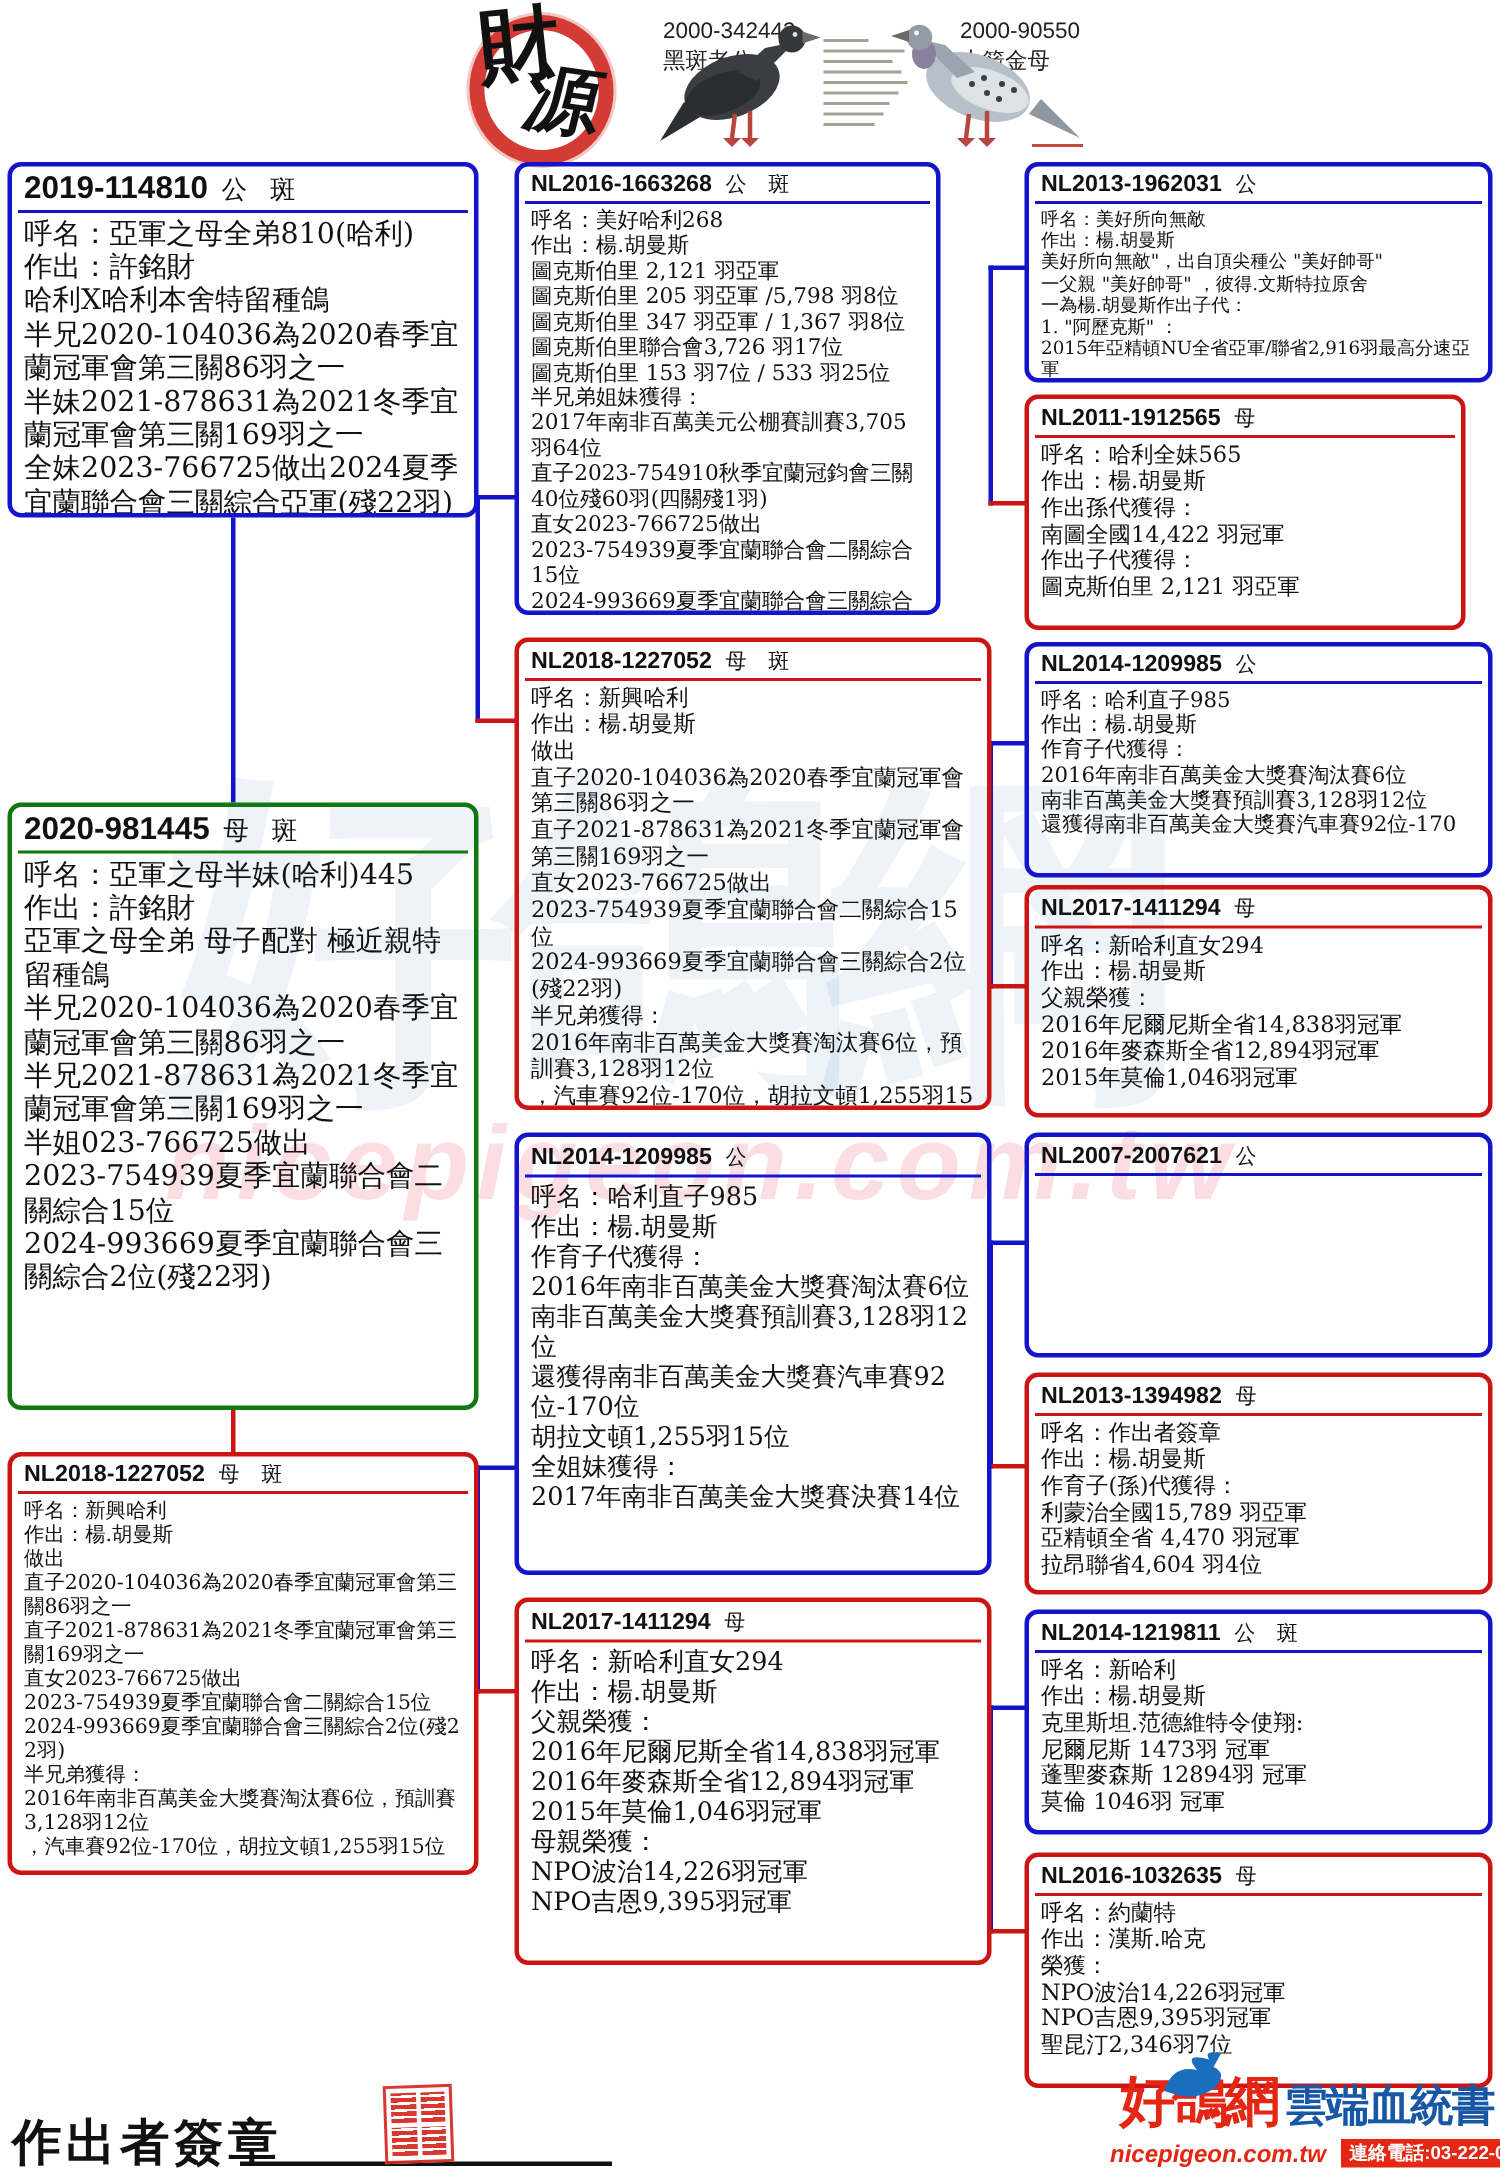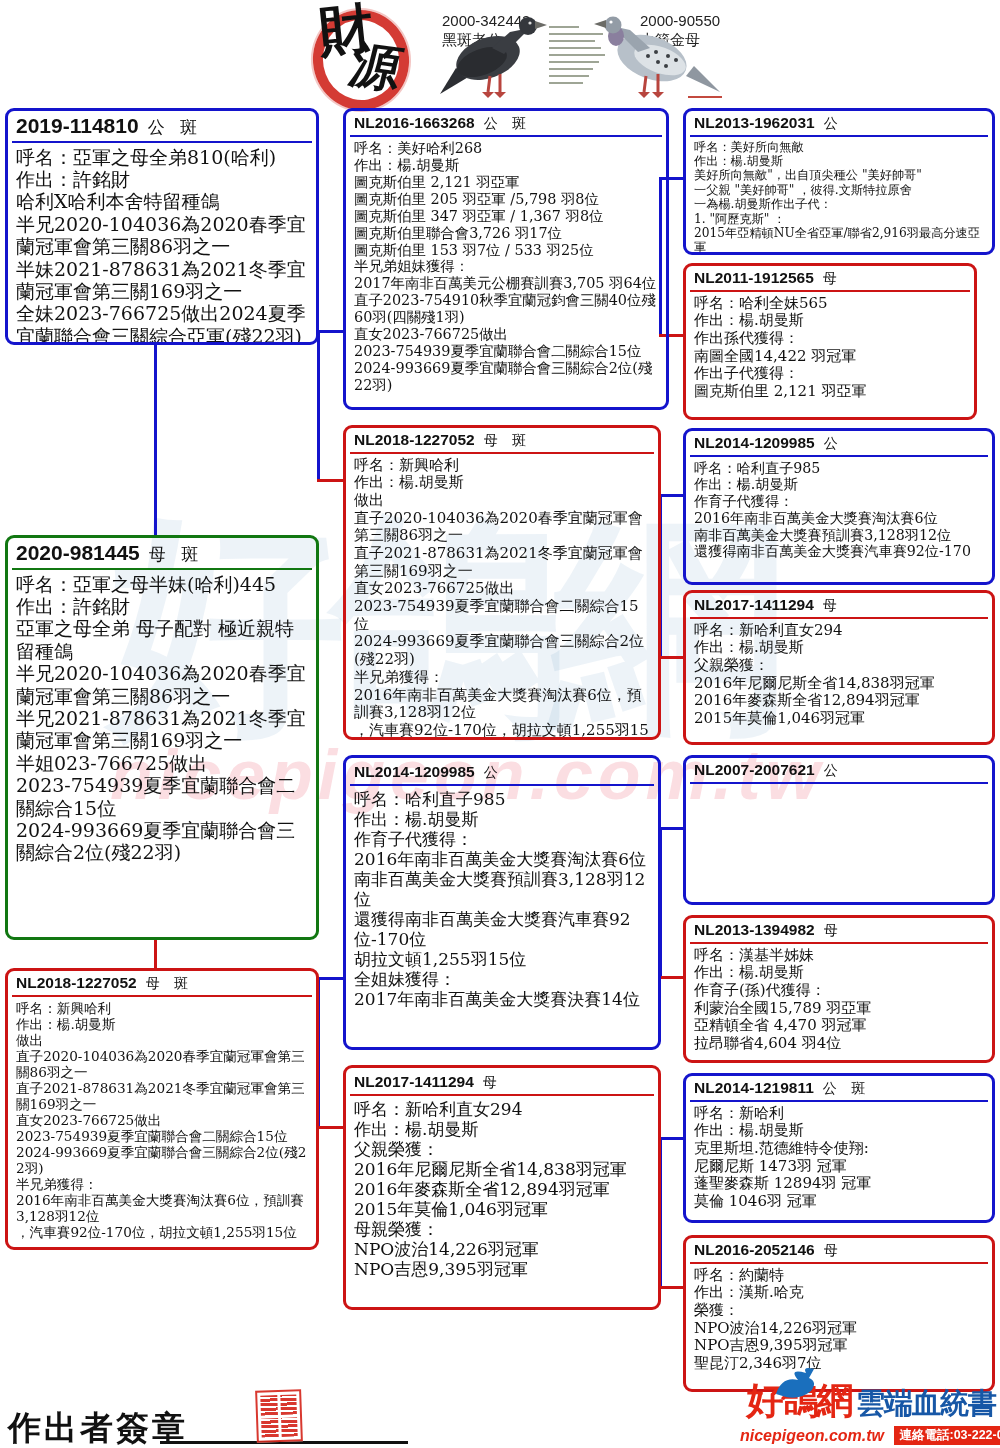--- a/index.html
+++ b/index.html
@@ -196,21 +196,21 @@
         <div class="bline">直子2021-878631為2021冬季宜蘭冠軍會第三關169羽之一</div>
         <div class="bline">直女2023-766725做出</div>
         <div class="bline">2023-754939夏季宜蘭聯合會二關綜合15位</div>
         <div class="bline">2024-993669夏季宜蘭聯合會三關綜合2位(殘22羽)</div>
         <div class="bline">半兄弟獲得：</div>
         <div class="bline">2016年南非百萬美金大獎賽淘汰賽6位，預訓賽3,128羽12位</div>
         <div class="bline">，汽車賽92位-170位，胡拉文頓1,255羽15位</div>
       </div>
   </div>
 
-  <div class="pbox v-b" style="left:343px;top:108px;width:326px;height:302px;font-size:14.4px;">
+  <div class="pbox v-b" style="left:343px;top:108px;width:284px;height:302px;font-size:14.4px;">
     <div class="pbox-head"><span class="ring">NL2016-1663268</span><span class="tag">公 斑</span></div>
     <div class="rule"></div>
     <div class="pbox-body">
         <div class="bline">呼名：美好哈利268</div>
         <div class="bline">作出：楊.胡曼斯</div>
         <div class="bline">圖克斯伯里 2,121 羽亞軍</div>
         <div class="bline">圖克斯伯里 205 羽亞軍 /5,798 羽8位</div>
         <div class="bline">圖克斯伯里 347 羽亞軍 / 1,367 羽8位</div>
         <div class="bline">圖克斯伯里聯合會3,726 羽17位</div>
         <div class="bline">圖克斯伯里 153 羽7位 / 533 羽25位</div>
@@ -329,21 +329,21 @@
 
   <div class="pbox v-b" style="left:683px;top:755px;width:312px;height:150px;font-size:15px;">
     <div class="pbox-head"><span class="ring">NL2007-2007621</span><span class="tag">公</span></div>
     <div class="rule"></div>
   </div>
 
   <div class="pbox v-r" style="left:683px;top:915px;width:312px;height:148px;font-size:15px;">
     <div class="pbox-head"><span class="ring">NL2013-1394982</span><span class="tag">母</span></div>
     <div class="rule"></div>
     <div class="pbox-body">
-        <div class="bline">呼名：漢基半姊妹</div>
+        <div class="bline">呼名：作出者簽章</div>
         <div class="bline">作出：楊.胡曼斯</div>
         <div class="bline">作育子(孫)代獲得：</div>
         <div class="bline">利蒙治全國15,789 羽亞軍</div>
         <div class="bline">亞精頓全省 4,470 羽冠軍</div>
         <div class="bline">拉昂聯省4,604 羽4位</div>
       </div>
   </div>
 
   <div class="pbox v-b" style="left:683px;top:1073px;width:312px;height:150px;font-size:15px;">
     <div class="pbox-head"><span class="ring">NL2014-1219811</span><span class="tag">公 斑</span></div>
@@ -352,21 +352,21 @@
         <div class="bline">呼名：新哈利</div>
         <div class="bline">作出：楊.胡曼斯</div>
         <div class="bline">克里斯坦.范德維特令使翔:</div>
         <div class="bline">尼爾尼斯 1473羽 冠軍</div>
         <div class="bline">蓬聖麥森斯 12894羽 冠軍</div>
         <div class="bline">莫倫 1046羽 冠軍</div>
       </div>
   </div>
 
   <div class="pbox v-r" style="left:683px;top:1235px;width:312px;height:157px;font-size:15px;">
-    <div class="pbox-head"><span class="ring">NL2016-2052146</span><span class="tag">母</span></div>
+    <div class="pbox-head"><span class="ring">NL2016-1032635</span><span class="tag">母</span></div>
     <div class="rule"></div>
     <div class="pbox-body">
         <div class="bline">呼名：約蘭特</div>
         <div class="bline">作出：漢斯.哈克</div>
         <div class="bline">榮獲：</div>
         <div class="bline">NPO波治14,226羽冠軍</div>
         <div class="bline">NPO吉恩9,395羽冠軍</div>
         <div class="bline">聖昆汀2,346羽7位</div>
       </div>
   </div>

